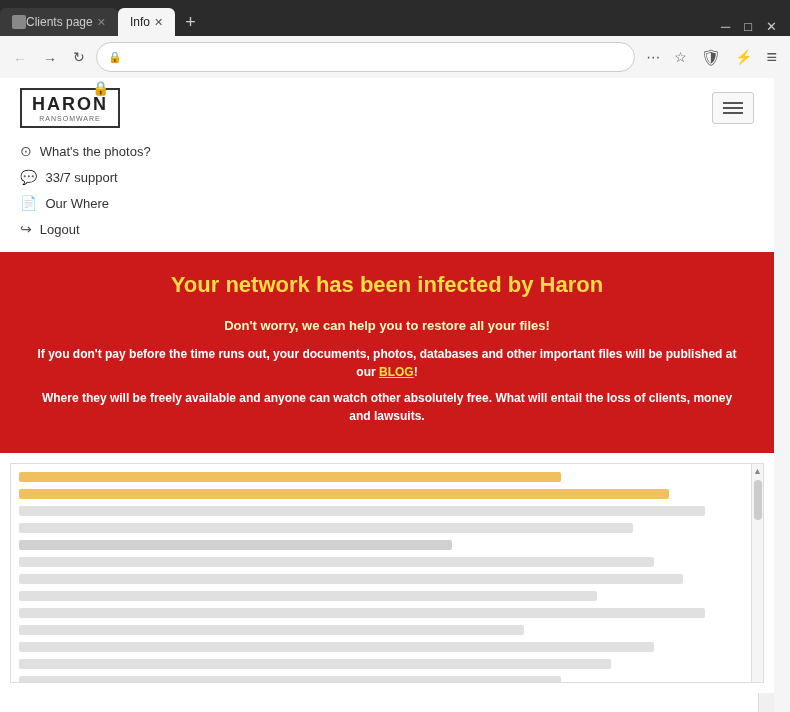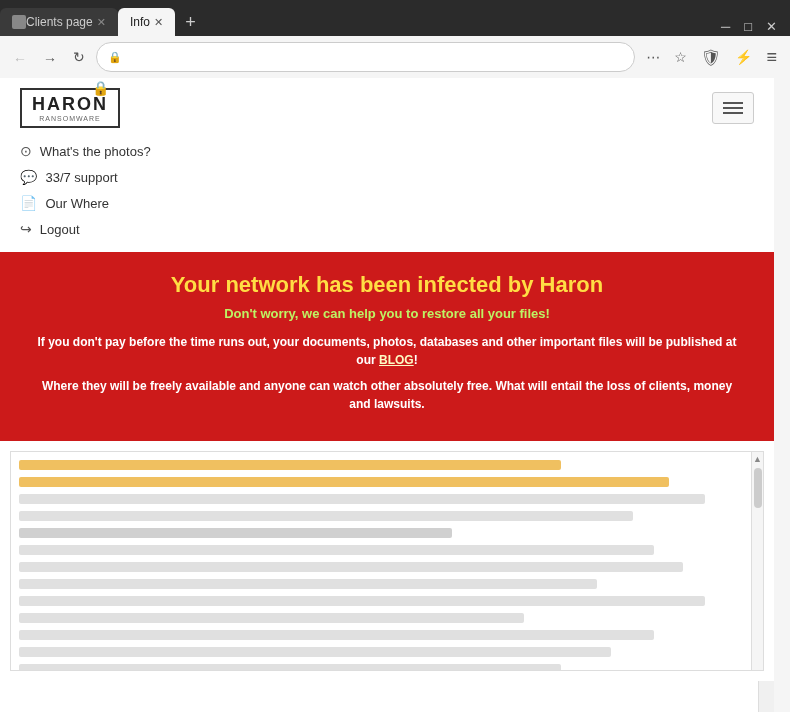--- a/index.html
+++ b/index.html
@@ -281,44 +281,44 @@
       padding: 20px 30px;
       text-align: center;
       position: relative;
       z-index: 2;
     }
 
     .banner-title {
       font-size: 22px;
       font-weight: bold;
       color: #fff;
-      margin-bottom: 8px;
+      margin-bottom: 20px;
     }
 
     .banner-title span {
       color: #ffdd44;
     }
 
     .banner-subtitle {
       font-size: 13px;
-      color: #bef264;
+      color: #fef9c3;
       font-weight: bold;
       margin-bottom: 12px;
     }
 
     .banner-text {
       font-size: 12px;
       color: #fff;
       font-weight: bold;
       margin-bottom: 8px;
       line-height: 1.5;
     }
 
     .banner-link {
-      color: #fef9c3;
+      color: #fde047;
       text-decoration: underline;
       cursor: pointer;
     }
 
     
     .text-section {
       background: #fff;
       margin: 0;
       padding: 10px 10px 10px 10px;
       position: relative;

